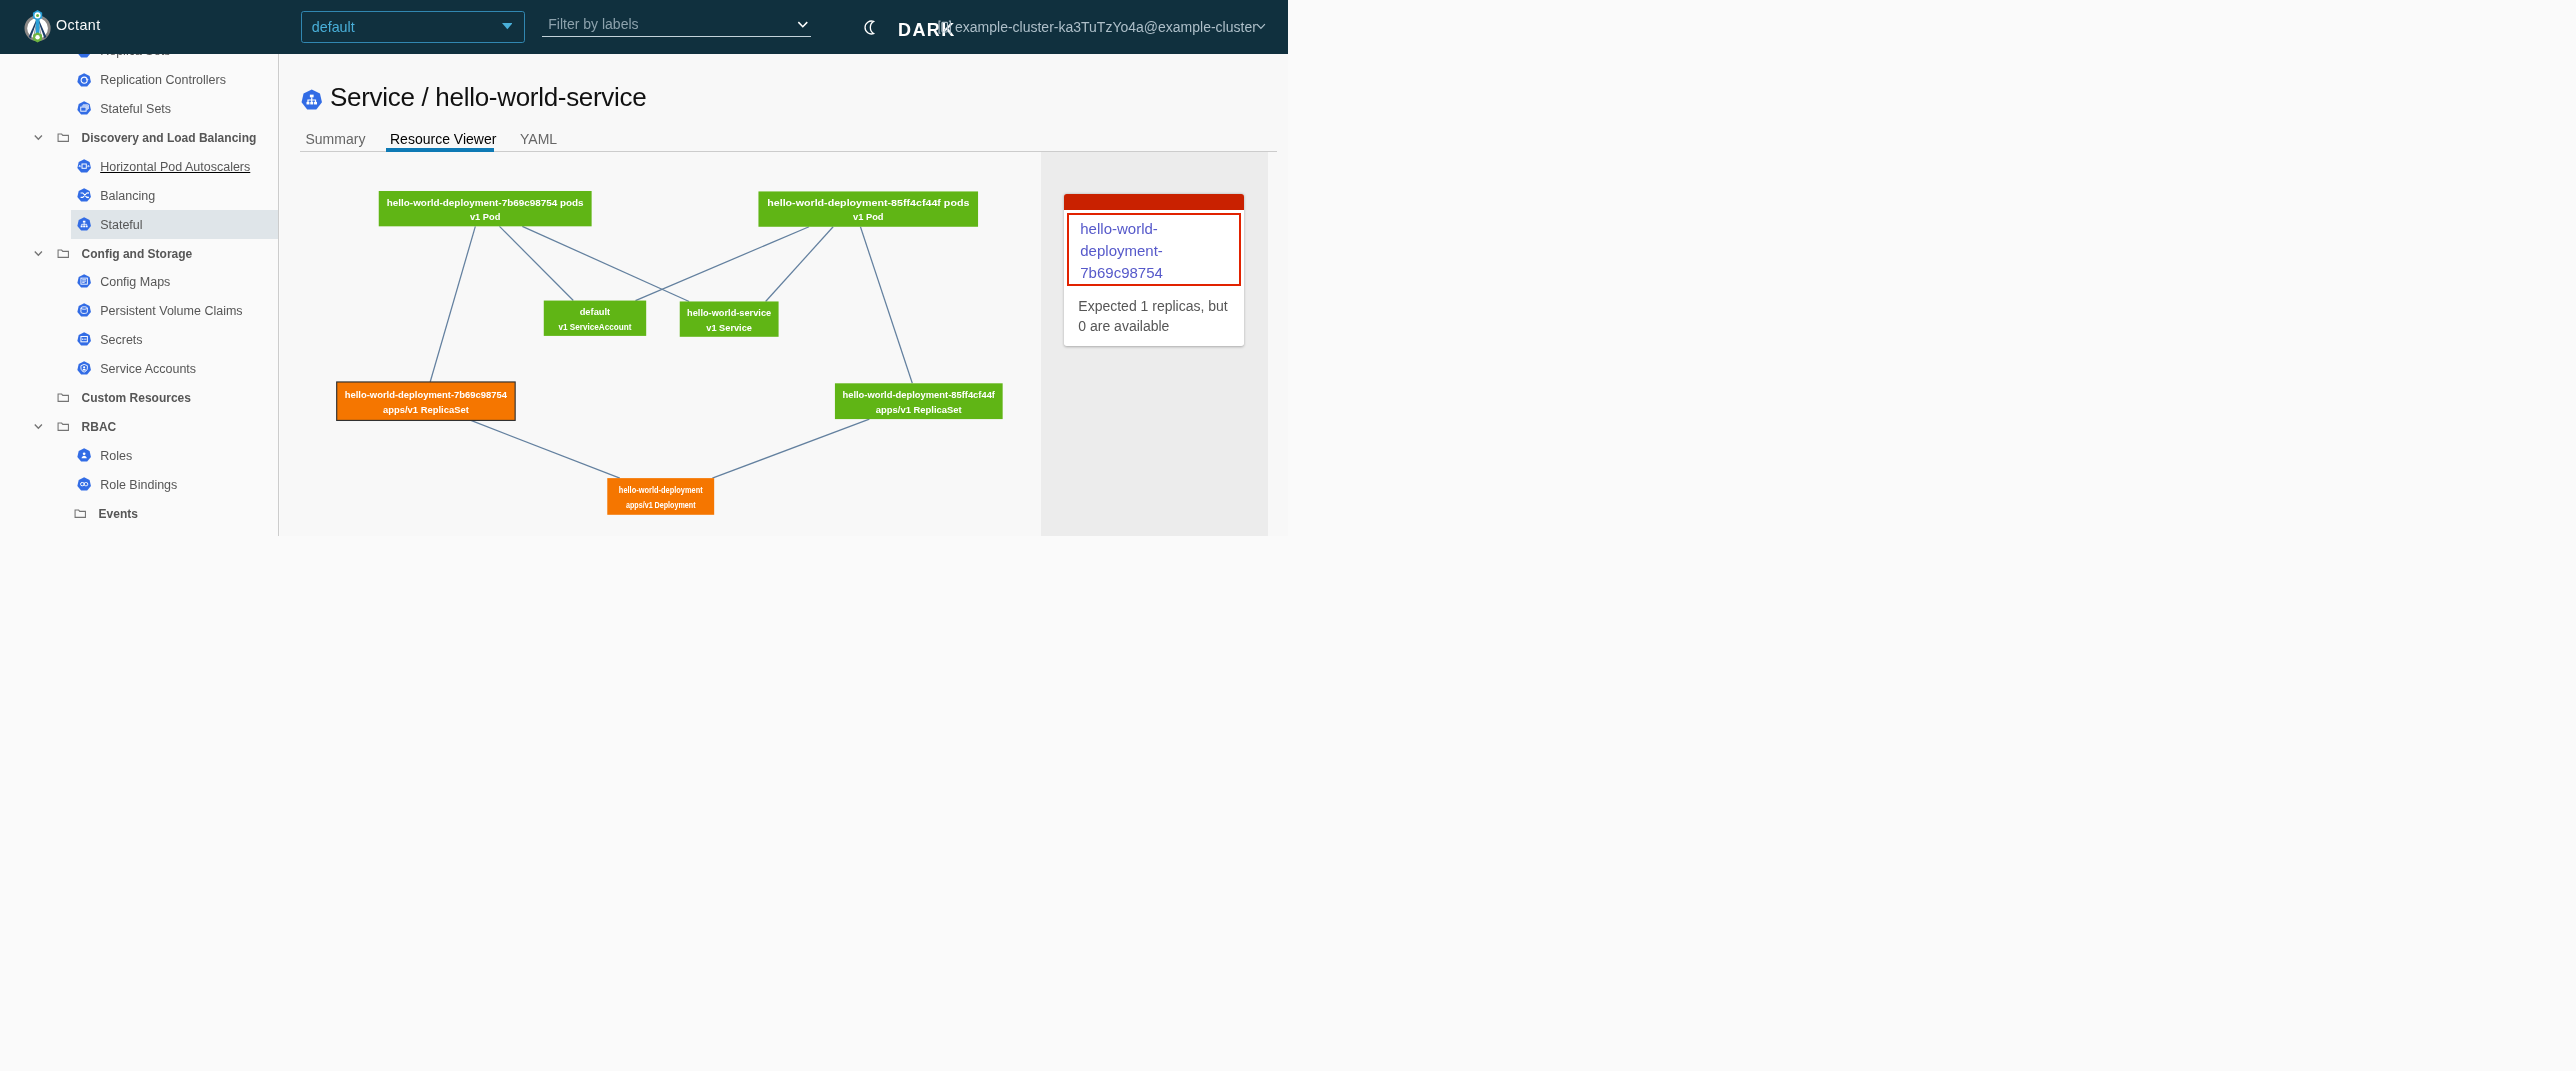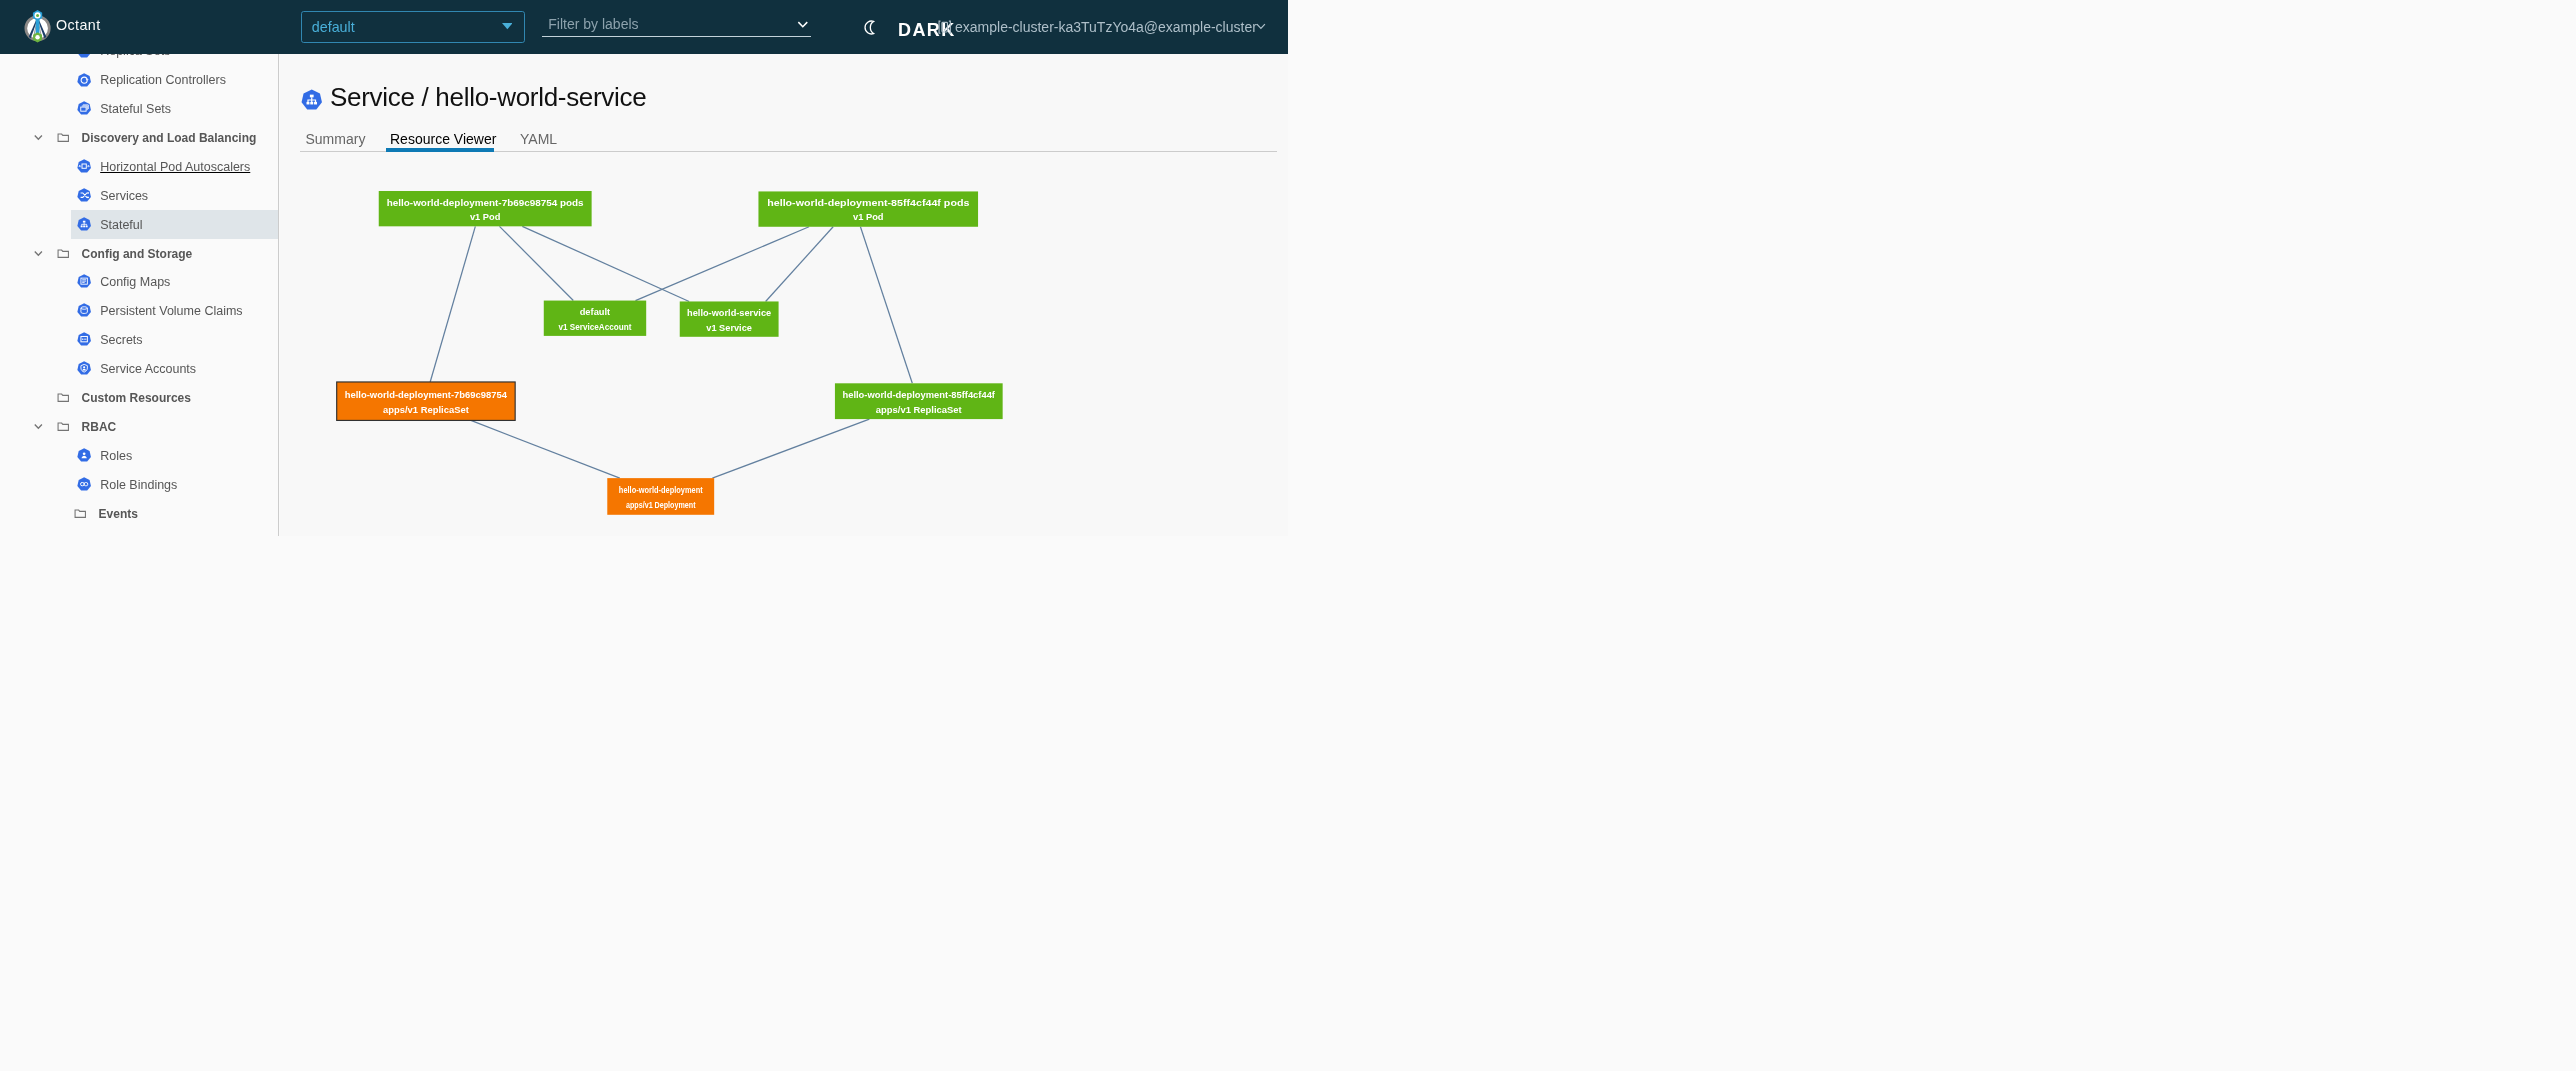--- a/index.html
+++ b/index.html
@@ -141,21 +141,21 @@
         <span class="stxt">Horizontal Pod Autoscalers</span>
       </div>
 <div class="srow" style="top:127px;left:71px;width:208px;">
 <span class="sicon">
           <svg width="14.3" height="14.3" viewBox="0 0 16 16">
             <polygon points="8,0.4 14.1,3.34 15.6,9.94 11.39,15.23 4.61,15.23 0.4,9.94 1.9,3.34" fill="#326ce5"></polygon>
             <path d="M4 5.5h2.5L11 10.5h2M4 10.5h2.5L11 5.5h2" fill="none" stroke="#fff" stroke-width="1.2"></path>
             <path d="M12 4.3l1.6 1.2-1.6 1.2M12 9.3l1.6 1.2-1.6 1.2" fill="#fff"></path>
           </svg>
         </span>
-        <span class="stxt">Services</span>
+        <span class="stxt">Balancing</span>
       </div>
 <div class="srow" style="top:156px;background:#dfe5e9;left:71px;width:208px;">
 <span class="sicon">
           <svg width="14.3" height="14.3" viewBox="0 0 16 16">
             <polygon points="8,0.4 14.1,3.34 15.6,9.94 11.39,15.23 4.61,15.23 0.4,9.94 1.9,3.34" fill="#326ce5"></polygon>
             <rect x="6.6" y="4.2" width="2.8" height="2" fill="#fff"></rect>
             <rect x="4.1" y="9.6" width="2.2" height="1.9" fill="#fff"></rect>
             <rect x="6.9" y="9.6" width="2.2" height="1.9" fill="#fff"></rect>
             <rect x="9.7" y="9.6" width="2.2" height="1.9" fill="#fff"></rect>
             <path d="M8 6.2v2M5.2 9.6V8.2h5.6v1.4M8 8.2v1.4" stroke="#fff" stroke-width="0.9" fill="none"></path>
@@ -311,13 +311,20 @@
 <rect x="64.5" y="258.0" width="199.5" height="43.0" fill="#f57600" stroke="#313131" stroke-width="1.3"></rect>
 <text x="164.2" y="276.2" textLength="181.5" lengthAdjust="spacingAndGlyphs">hello-world-deployment-7b69c98754</text>
 <text x="164.2" y="292.3" textLength="96.0" lengthAdjust="spacingAndGlyphs">apps/v1 ReplicaSet</text>
 <rect x="621.5" y="259.5" width="187.5" height="40.0" fill="#60b515"></rect>
 <text x="715.2" y="276.2" textLength="170.5" lengthAdjust="spacingAndGlyphs">hello-world-deployment-85ff4cf44f</text>
 <text x="715.2" y="292.3" textLength="96.0" lengthAdjust="spacingAndGlyphs">apps/v1 ReplicaSet</text>
 <rect x="367.0" y="365.5" width="119.5" height="41.0" fill="#f57600"></rect>
 <text x="426.8" y="382.7" textLength="93.7" lengthAdjust="spacingAndGlyphs">hello-world-deployment</text>
 <text x="426.8" y="398.8" textLength="77.8" lengthAdjust="spacingAndGlyphs">apps/v1 Deployment</text>
 </svg>
+<div id="panel">
+  <div id="card">
+    <div id="cardbar"></div>
+    <div id="redbox"><a>hello-world-<br>deployment-<br>7b69c98754</a></div>
+    <div id="cardtxt">Expected 1 replicas, but<br>0 are available</div>
+  </div>
+</div>
 </div>
 
 </body></html>

